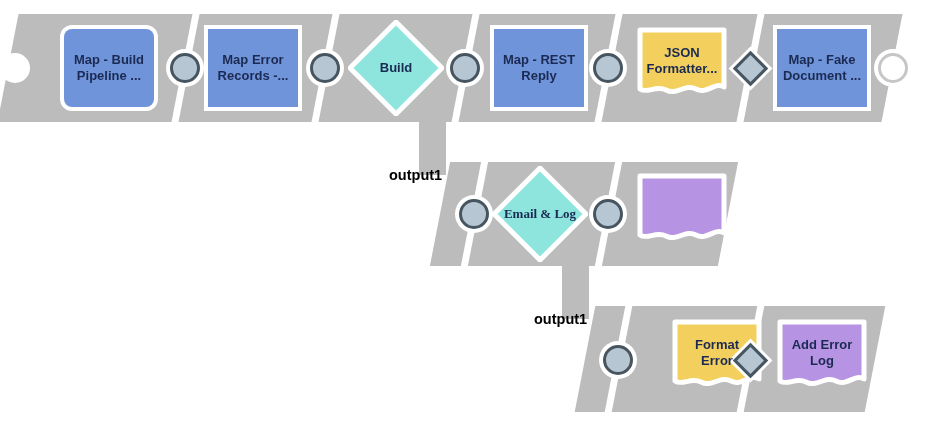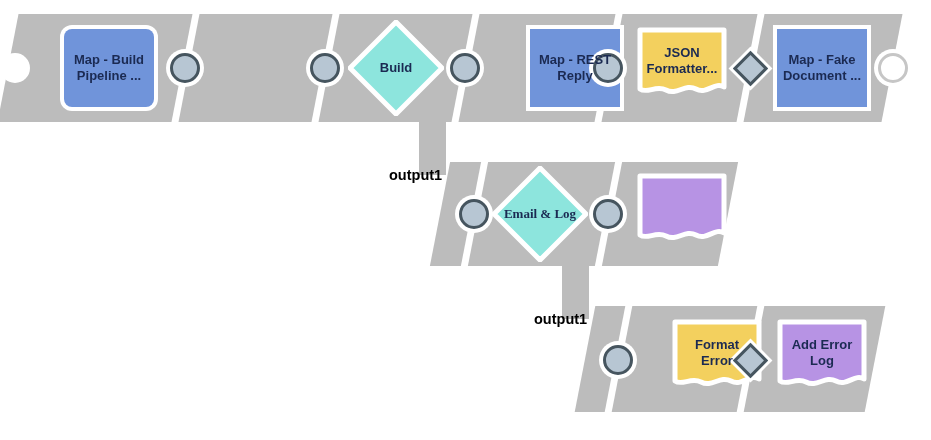--- a/index.html
+++ b/index.html
@@ -69,29 +69,33 @@
   <div class="sep" style="left:747px;top:306px;height:106px;"></div>
 
   <div class="notch" style="left:0px;top:53px;"></div>
   <div class="endport" style="left:878px;top:53px;"></div>
 
   <div class="snap square blue" style="left:64px;top:29px;border-radius:8px;">
     <span class="lbl">Map - Build
 Pipeline ...</span>
   </div>
 
+  <div class="snap square blue" style="left:208px;top:29px;">
+    <span class="lbl">Map Error
+Records -...</span>
+  </div>
 
   <div class="snap diamond" style="left:348px;top:20px;">
     <svg viewBox="0 0 96 96">
       <polygon points="48,2 94,48 48,94 2,48" stroke="#ffffff" stroke-width="5" fill="#8de5dd"></polygon>
     </svg>
     <span class="lbl">Build</span>
   </div>
 
-  <div class="snap square blue" style="left:494px;top:29px;margin-left:36px;">
+  <div class="snap square blue" style="left:494px;top:29px;">
     <span class="lbl">Map - REST
 Reply</span>
   </div>
 
   <div class="snap doc" style="left:637px;top:27px;">
     <svg viewBox="0 0 90 82">
       <path d="M3,3 H87 V60 C78,54 70,68 59,62 C48,56 40,69 29,63 C19,58 10,67 3,62 Z" stroke="#ffffff" stroke-width="5" stroke-linejoin="round" fill="#f3d05e"></path>
     </svg>
     <span class="lbl">JSON
 Formatter...</span>

